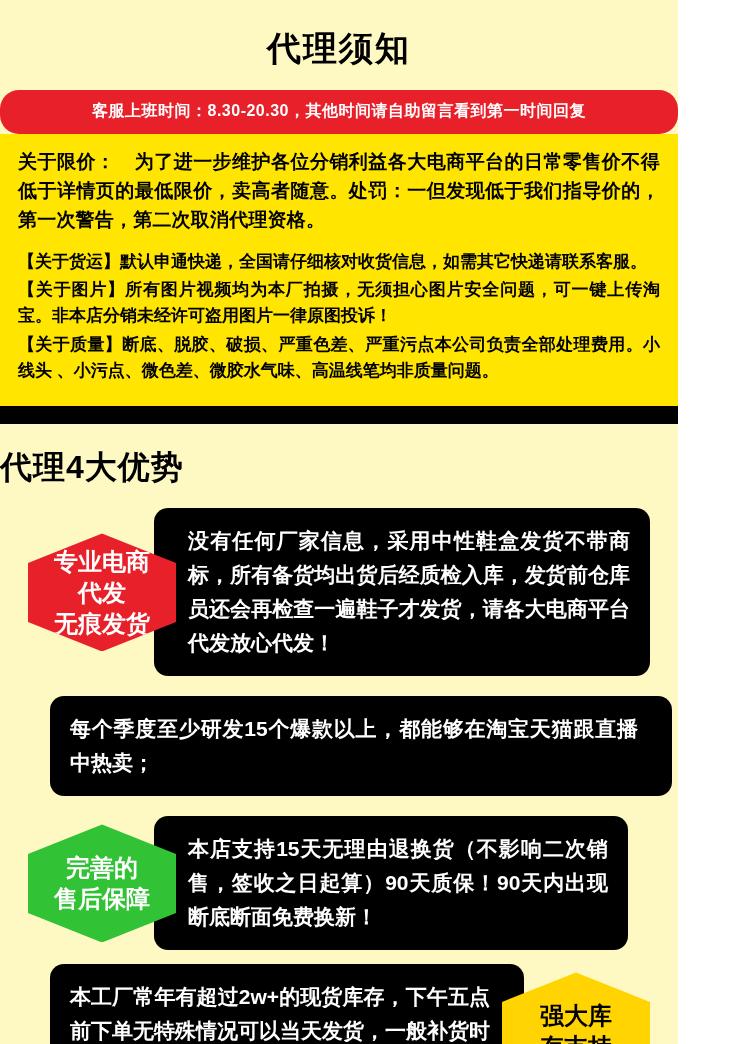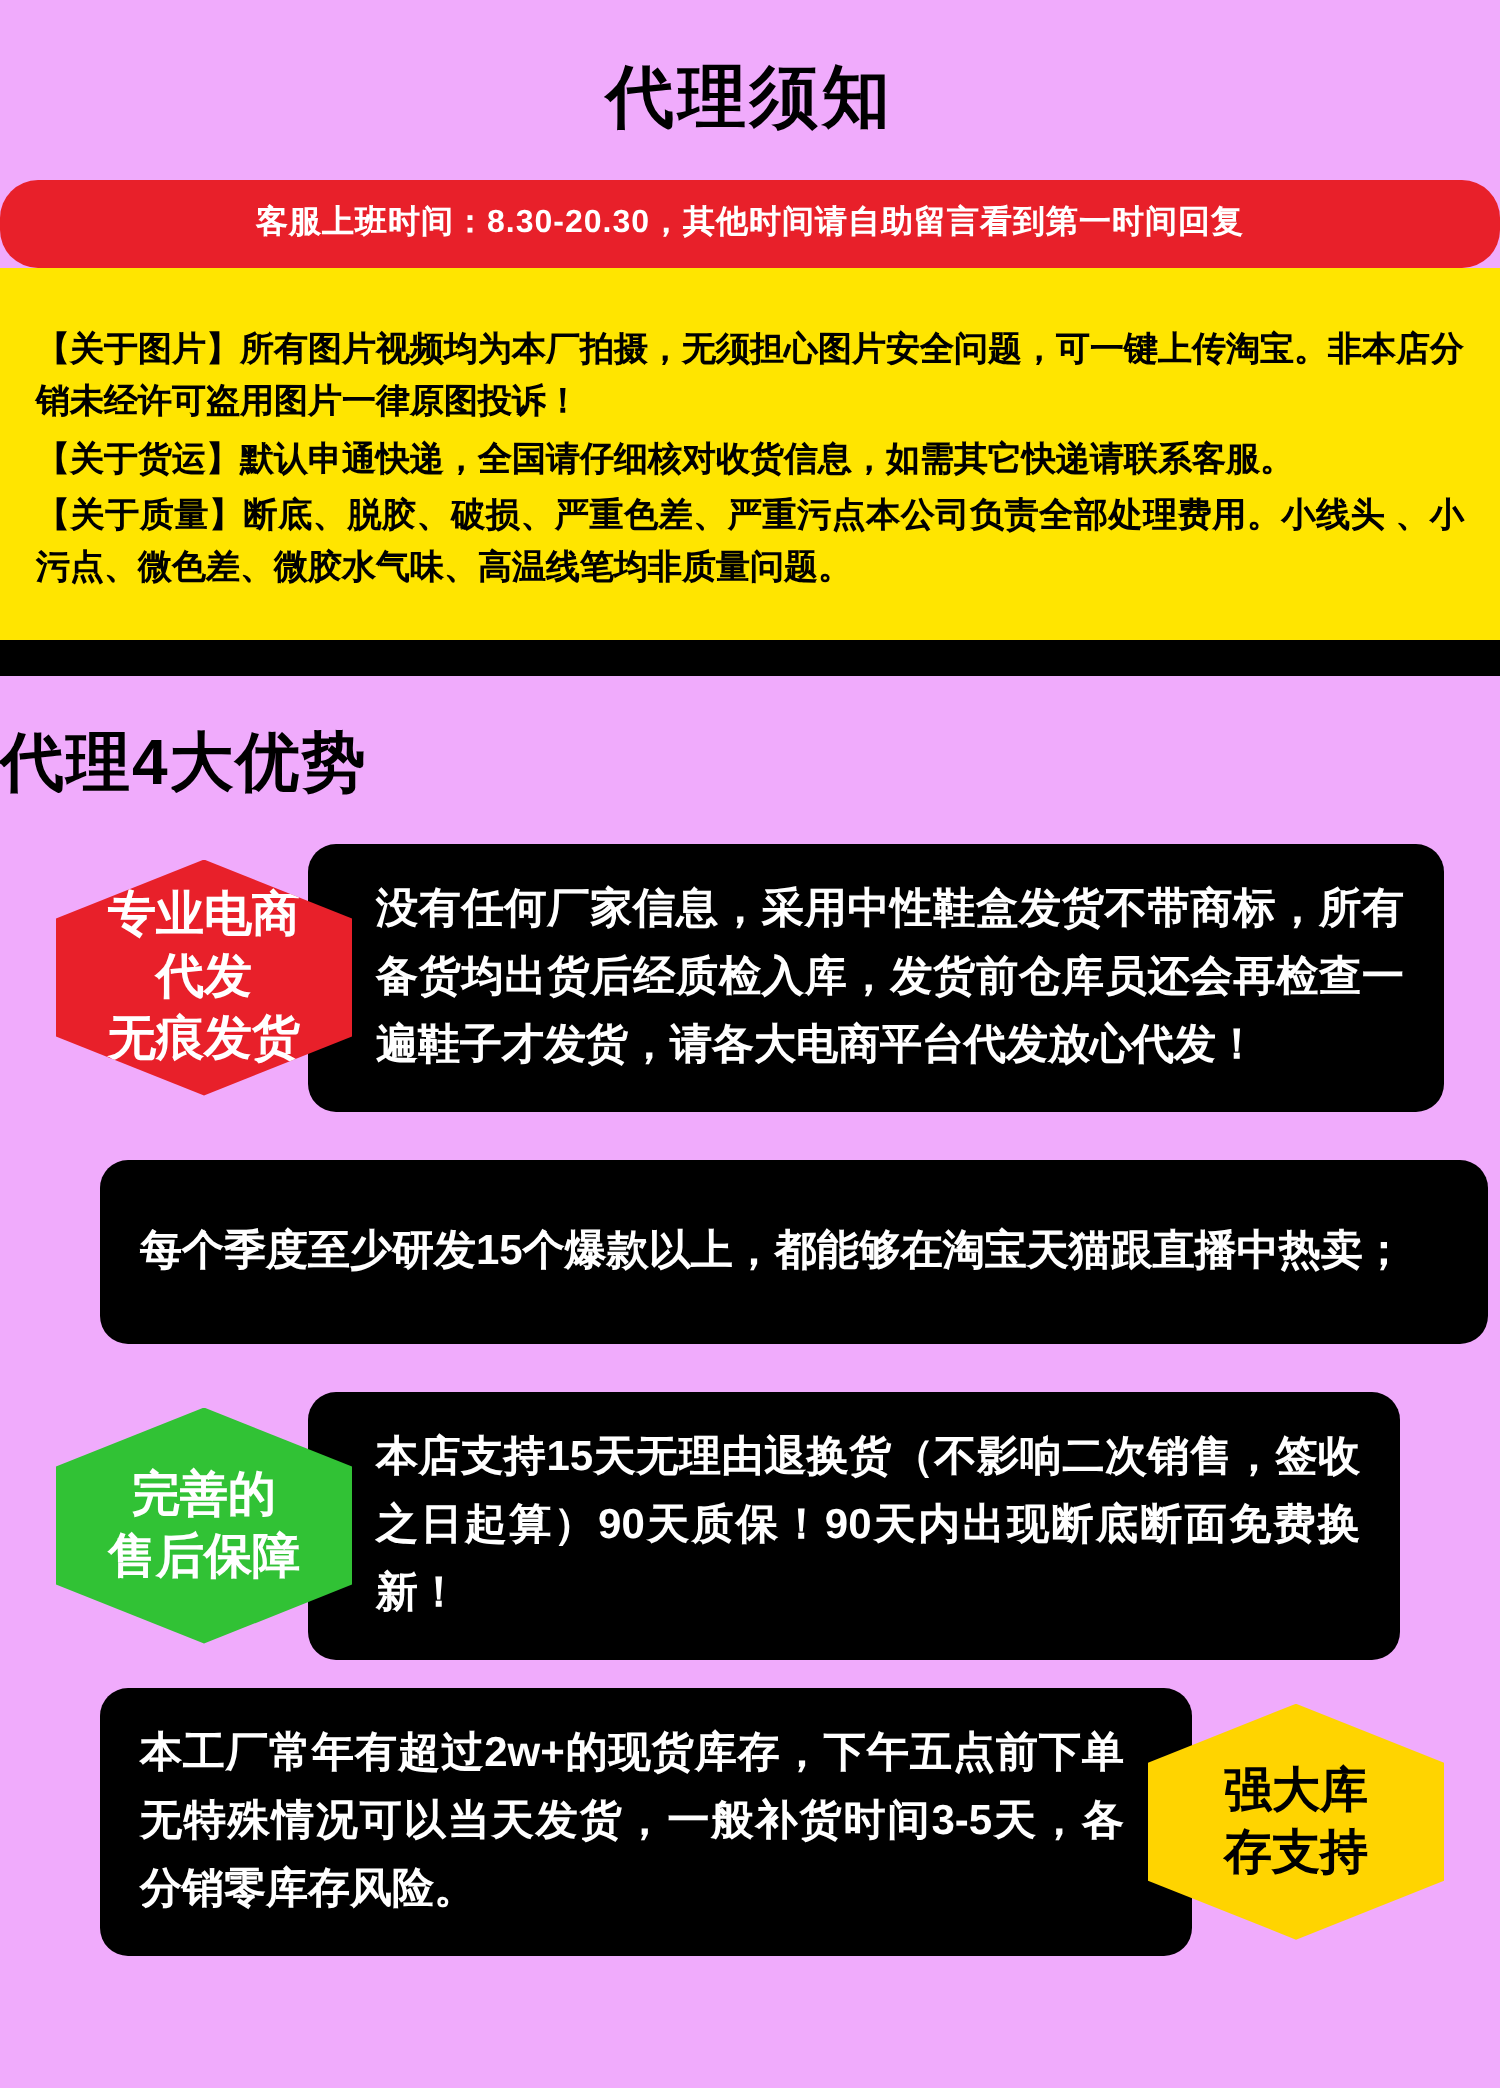--- a/index.html
+++ b/index.html
@@ -4,24 +4,24 @@
 <style>
   * { box-sizing: border-box; margin: 0; padding: 0; }
   html, body {
     width: 750px;
     height: 1044px;
     background: #ffffff;
     font-family: "Liberation Sans", sans-serif;
   }
   .page {
     position: relative;
-    width: 750px;
+    width: 678px;
     height: 1044px;
     overflow: hidden;
-    background: #f0abfc;
+    background: #fef9c3;
   }
 
   
   .notice-title {
     text-align: center;
     font-size: 34px;
     font-weight: bold;
     color: #000000;
     letter-spacing: 2px;
     padding-top: 26px;
@@ -143,23 +143,24 @@
 <body>
 
 <div class="page">
 
   <div>
     <div class="notice-title">代理须知</div>
 
     <div class="red-bar">客服上班时间：8.30-20.30，其他时间请自助留言看到第一时间回复</div>
 
     <div class="yellow-box">
+      <div class="para">关于限价：　为了进一步维护各位分销利益各大电商平台的日常零售价不得低于详情页的最低限价，卖高者随意。处罚：一但发现低于我们指导价的，第一次警告，第二次取消代理资格。</div>
       <div class="sub-list">
+        <div class="sub-item">【关于货运】默认申通快递，全国请仔细核对收货信息，如需其它快递请联系客服。</div>
         <div class="sub-item">【关于图片】所有图片视频均为本厂拍摄，无须担心图片安全问题，可一键上传淘宝。非本店分销未经许可盗用图片一律原图投诉！</div>
-        <div class="sub-item">【关于货运】默认申通快递，全国请仔细核对收货信息，如需其它快递请联系客服。</div>
         <div class="sub-item">【关于质量】断底、脱胶、破损、严重色差、严重污点本公司负责全部处理费用。小线头 、小污点、微色差、微胶水气味、高温线笔均非质量问题。</div>
       </div>
     </div>
   </div>
 
   <div class="black-band"></div>
 
   <div>
     <div class="adv-title">代理4大优势</div>
 

